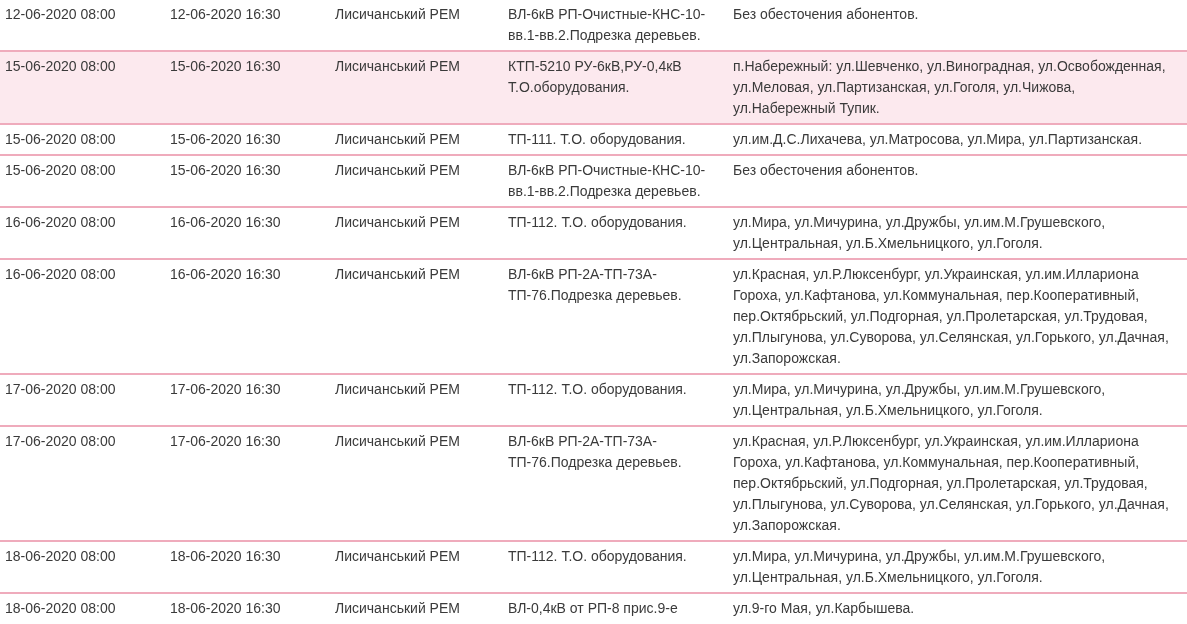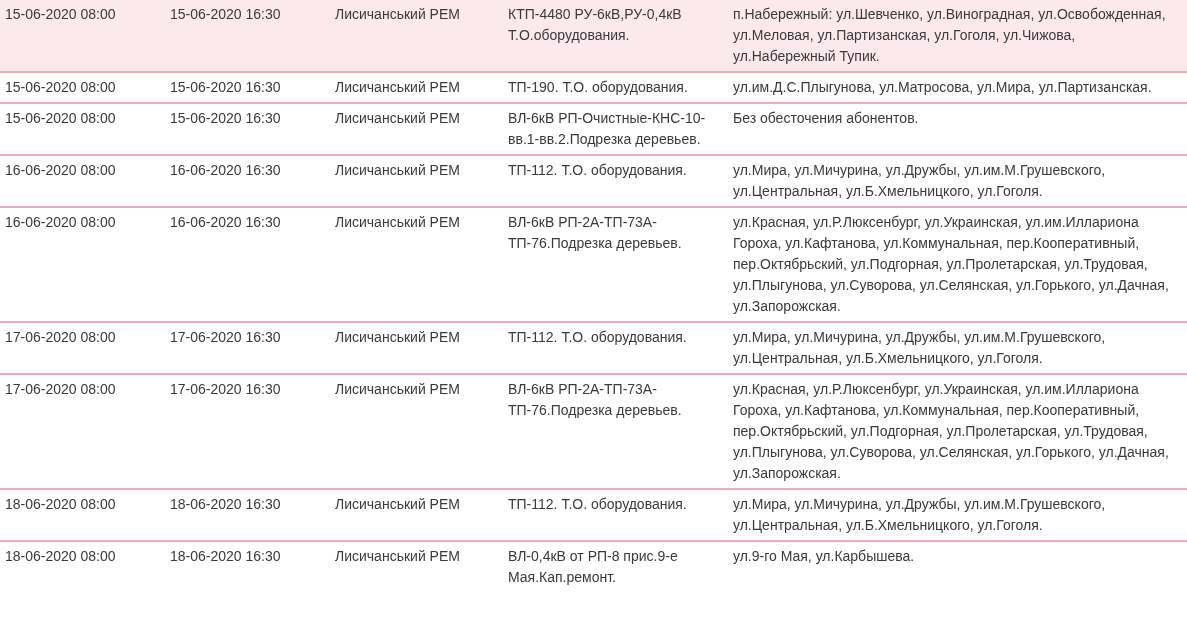--- a/index.html
+++ b/index.html
@@ -54,33 +54,40 @@
 <div>
   <table class="outage-table">
     <colgroup>
       <col class="c1">
         <col class="c2">
         <col class="c3">
         <col class="c4">
         <col class="c5">
     </colgroup>
     <tbody>
+        <tr>
+          <td>12-06-2020 08:00</td>
+          <td>12-06-2020 16:30</td>
+          <td>Лисичанський РЕМ</td>
+          <td>ВЛ-6кВ РП-Очистные-КНС-10-вв.1-вв.2.Подрезка деревьев.</td>
+          <td>Без обесточения абонентов.</td>
+        </tr>
         <tr class="highlight">
           <td>15-06-2020 08:00</td>
           <td>15-06-2020 16:30</td>
           <td>Лисичанський РЕМ</td>
-          <td>КТП-4480 РУ-6кВ,РУ-0,4кВ Т.О.оборудования.</td>
+          <td>КТП-5210 РУ-6кВ,РУ-0,4кВ Т.О.оборудования.</td>
           <td>п.Набережный: ул.Шевченко, ул.Виноградная, ул.Освобожденная, ул.Меловая, ул.Партизанская, ул.Гоголя, ул.Чижова, ул.Набережный Тупик.</td>
         </tr>
         <tr>
           <td>15-06-2020 08:00</td>
           <td>15-06-2020 16:30</td>
           <td>Лисичанський РЕМ</td>
-          <td>ТП-190. Т.О. оборудования.</td>
-          <td>ул.им.Д.С.Плыгунова, ул.Матросова, ул.Мира, ул.Партизанская.</td>
+          <td>ТП-111. Т.О. оборудования.</td>
+          <td>ул.им.Д.С.Лихачева, ул.Матросова, ул.Мира, ул.Партизанская.</td>
         </tr>
         <tr>
           <td>15-06-2020 08:00</td>
           <td>15-06-2020 16:30</td>
           <td>Лисичанський РЕМ</td>
           <td>ВЛ-6кВ РП-Очистные-КНС-10-вв.1-вв.2.Подрезка деревьев.</td>
           <td>Без обесточения абонентов.</td>
         </tr>
         <tr>
           <td>16-06-2020 08:00</td>

